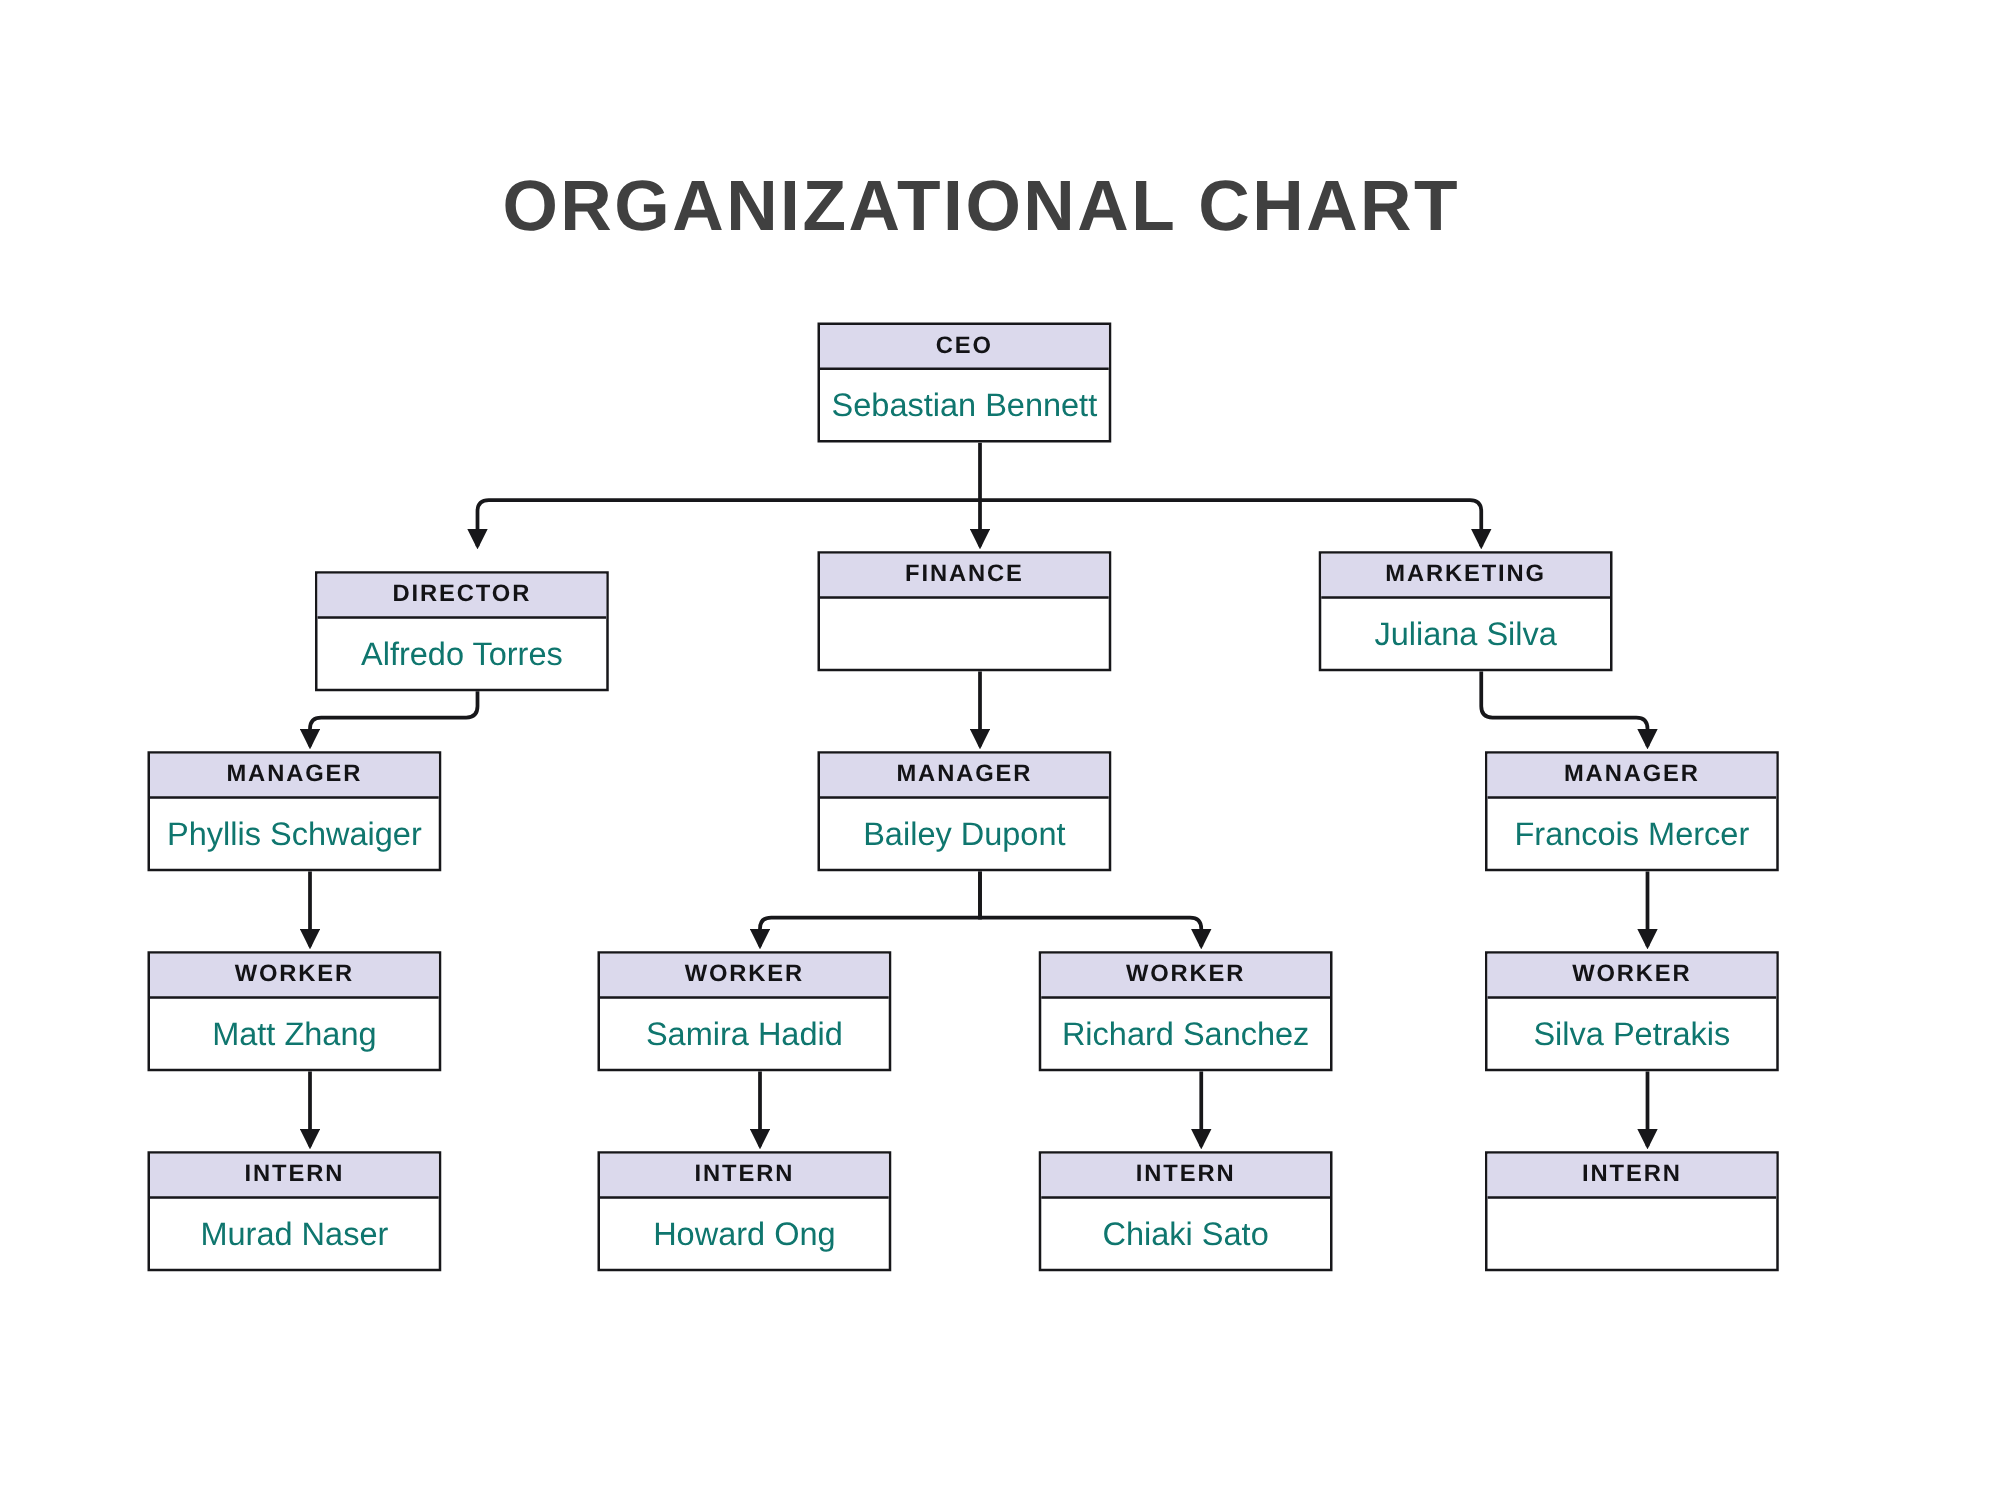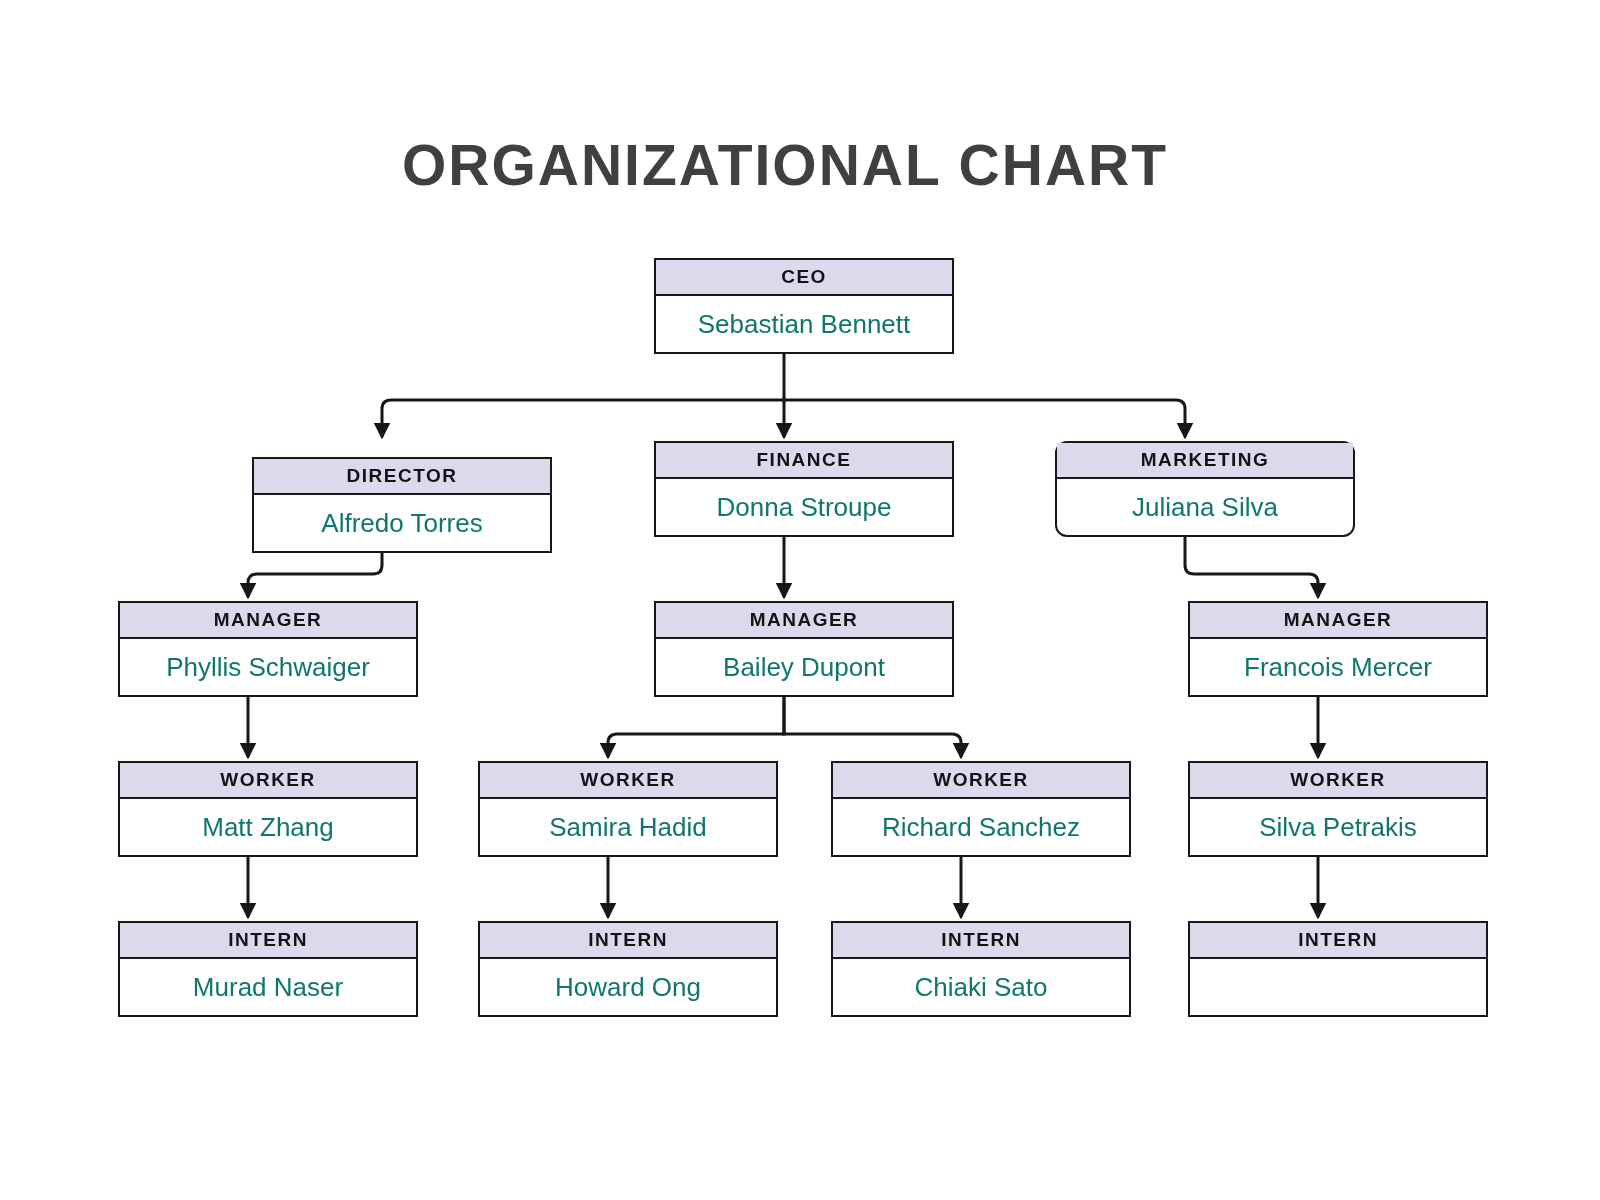--- a/index.html
+++ b/index.html
@@ -34,21 +34,21 @@
     width: 1600px;
     height: 1200px;
   }
   .connectors path.edge {
     fill: none;
     stroke: #17171a;
     stroke-width: 3;
   }
   .node {
     position: absolute;
-    width: 300px;
+    width: 235px;
     height: 96px;
     box-sizing: border-box;
     border: 2px solid #17171a;
     background: #ffffff;
     display: flex;
     flex-direction: column;
   }
   .node-header {
     box-sizing: border-box;
     height: 36px;
@@ -68,21 +68,21 @@
     align-items: center;
     justify-content: center;
     font-size: 26px;
     font-weight: 400;
     color: #0f766e;
   }
   
   .n0  { left: 654px;  top: 258px; }
   .n1  { left: 252px;  top: 441px; margin-top: 16px; }
   .n2  { left: 654px;  top: 441px; }
-  .n3  { left: 1055px; top: 441px; border-radius: 12px; }
+  .n3  { left: 1055px; top: 441px; }
   .n4  { left: 118px;  top: 601px; }
   .n5  { left: 654px;  top: 601px; }
   .n6  { left: 1188px; top: 601px; }
   .n7  { left: 118px;  top: 761px; }
   .n8  { left: 478px;  top: 761px; }
   .n9  { left: 831px;  top: 761px; }
   .n10 { left: 1188px; top: 761px; }
   .n11 { left: 118px;  top: 921px; }
   .n12 { left: 478px;  top: 921px; }
   .n13 { left: 831px;  top: 921px; }
@@ -122,21 +122,20 @@
     <div class="node-body">Sebastian Bennett</div>
   </div>
 
   <div class="node n1">
     <div class="node-header">DIRECTOR</div>
     <div class="node-body">Alfredo Torres</div>
   </div>
 
   <div class="node n2">
     <div class="node-header">FINANCE</div>
-    <div class="node-body">Donna Stroupe</div>
   </div>
 
   <div class="node n3">
     <div class="node-header">MARKETING</div>
     <div class="node-body">Juliana Silva</div>
   </div>
 
   <div class="node n4">
     <div class="node-header">MANAGER</div>
     <div class="node-body">Phyllis Schwaiger</div>

